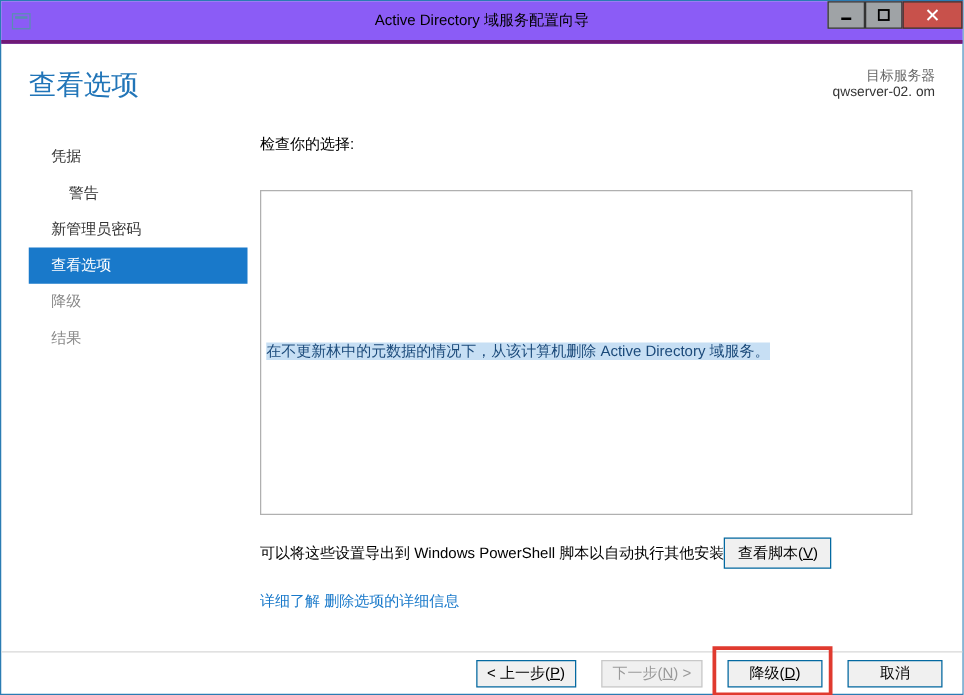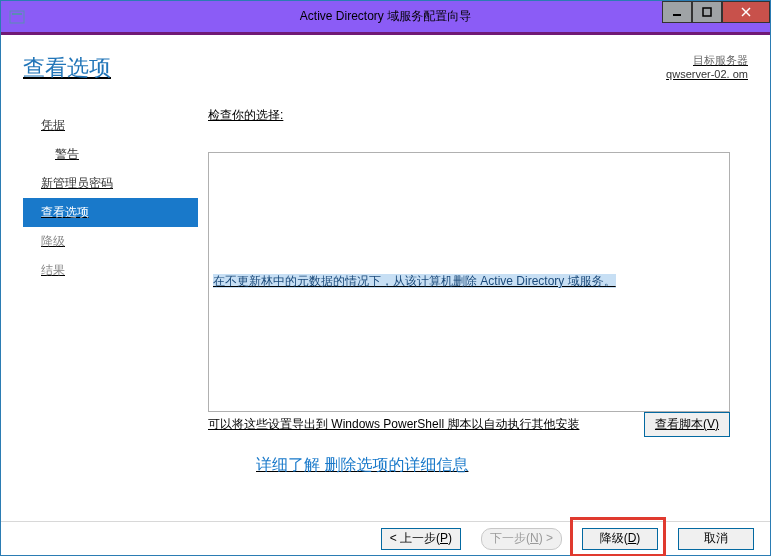--- a/index.html
+++ b/index.html
@@ -6,41 +6,41 @@
 body { font-family: "Microsoft YaHei", "Segoe UI", sans-serif; font-size: 12px; background: #fff; }
 .window { width: 771px; height: 556px; border: 1px solid #2b7cb3; background: #fff; position: relative; }
 .titlebar { height: 34px; background: #8b5cf6; border-bottom: 3px solid #701a75; display: flex; align-items: center; position: relative; }
 .titlebar-icon { width: 16px; height: 16px; margin-left: 8px; }
 .titlebar-title { position: absolute; left: 50%; transform: translateX(-50%); color: #000; font-size: 12px; }
 .win-controls { position: absolute; right: 0; top: 0; display: flex; }
 .win-btn { width: 30px; height: 22px; border: 1px solid #333; display: flex; align-items: center; justify-content: center; font-size: 11px; cursor: pointer; }
 .win-min { background: #9fa3a6; }
 .win-max { background: #9fa3a6; }
 .win-close { background: #c8514b; color: #fff; width: 48px; }
-.content-col { flex: 1; padding: 18px 22px 0 22px; position: relative; text-decoration: underline; }
+.content-col { flex: 1; padding: 18px 22px 0 22px; position: relative; }
 .header-row { display: flex; justify-content: space-between; align-items: flex-start; margin-bottom: 24px; }
 .page-title { color: #2175b8; font-size: 22px; font-weight: normal; }
 .target-block { text-align: right; font-size: 11px; color: #666; }
 .target-server { color: #333; font-size: 11px; }
 .main-row { display: flex; }
 .sidebar { width: 175px; padding-top: 4px; }
 .side-item { padding: 6px 8px 6px 18px; font-size: 12px; color: #888; cursor: pointer; }
 .side-item.done { color: #333; }
 .side-item.sub { padding-left: 32px; }
 .side-item.active { background: #1979ca; color: #fff; }
 .main-pane { flex: 1; padding-left: 10px; }
 .check-label { font-size: 12px; margin-bottom: 6px; }
 .review-box { width: 522px; height: 260px; border: 1px solid #b0b0b0; background: #fff; padding: 4px; overflow: auto; font-size: 12px; line-height: 1.6; margin-top: 28px; }
 .review-text { display: inline; }
 .highlighted { background: #c7dff4; color: #1b4a7a; }
-.export-row { display: flex; align-items: center; justify-content: space-between; width: 522px; }
+.export-row { display: flex; align-items: center; justify-content: flex-start; width: 522px; margin-top: 18px; }
 .export-label { font-size: 12px; }
 .btn { background: #f0f0f0; border: 1px solid #0369a1; padding: 3px 10px; font-size: 12px; cursor: pointer; font-family: inherit; }
-.btn:disabled { color: #9a9a9a; border-color: #c8c8c8; border-radius: 10px; }
-.link { color: #1979ca; cursor: pointer; font-size: 16px; text-decoration: none; margin-left: 48px; }
+.btn:disabled { color: #9a9a9a; border-color: #c8c8c8; }
+.link { color: #1979ca; cursor: pointer; font-size: 12px; text-decoration: none; }
 .link-row { margin-top: 18px; }
 .footer { position: absolute; bottom: 0; left: 0; right: 0; height: 34px; border-top: 1px solid #d8d8d8; display: flex; align-items: center; justify-content: flex-end; padding-right: 16px; gap: 20px; }
 .footer .btn { min-width: 76px; height: 22px; padding: 0 8px; }
 .highlight-box { position: absolute; border: 3px solid #e03a2f; width: 96px; height: 40px; right: 104px; bottom: -2px; pointer-events: none; }
 .u { text-decoration: underline; }
 </style>
 </head>
 <body>
 
 <div class="window">

